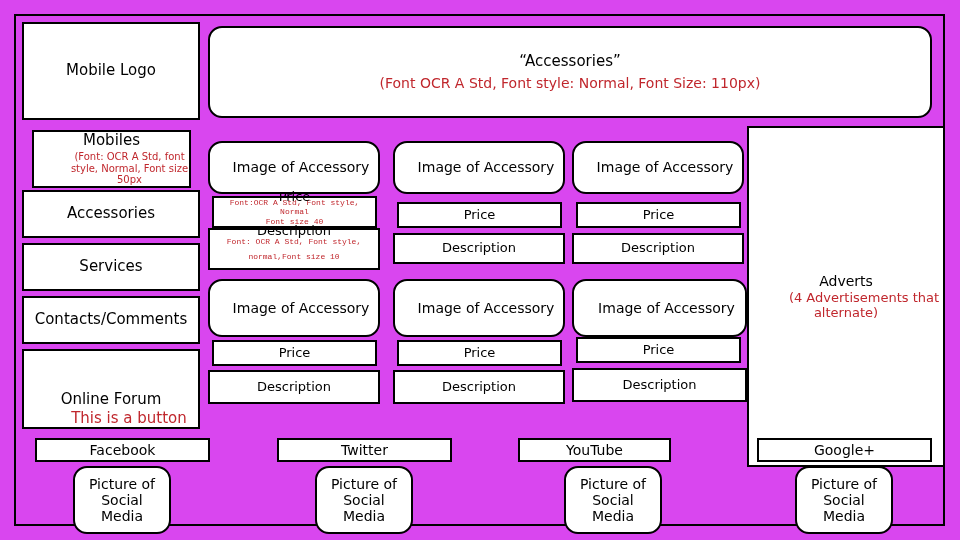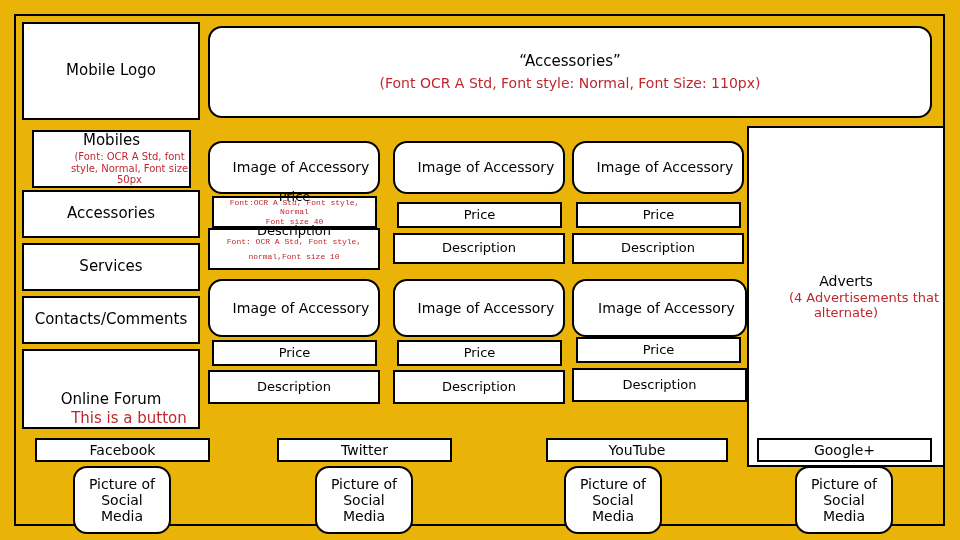--- a/index.html
+++ b/index.html
@@ -9,21 +9,21 @@
     background: #ffffff;
   }
   body {
     font-family: "DejaVu Sans", "Liberation Sans", sans-serif;
     color: #000000;
   }
   #canvas {
     position: relative;
     width: 960px;
     height: 540px;
-    background: #eab308;
+    background: #d946ef;
     overflow: hidden;
   }
   .box {
     position: absolute;
     box-sizing: border-box;
     border: 2px solid #000000;
     background: #ffffff;
     display: flex;
     flex-direction: column;
     align-items: center;
@@ -199,21 +199,21 @@
 
   <div class="box t-social" style="left:277px; top:438px; width:175px; height:24px;">
     <span>Twitter</span>
   </div>
   <div class="box rounded t-socialpic" style="left:315px; top:466px; width:98px; height:68px;">
     <span class="stackline">Picture of</span>
     <span class="stackline">Social</span>
     <span class="stackline">Media</span>
   </div>
 
-  <div class="box t-social" style="left:518px; top:438px; width:182px; height:24px;margin-left:28px;">
+  <div class="box t-social" style="left:518px; top:438px; width:153px; height:24px;">
     <span>YouTube</span>
   </div>
   <div class="box rounded t-socialpic" style="left:564px; top:466px; width:98px; height:68px;">
     <span class="stackline">Picture of</span>
     <span class="stackline">Social</span>
     <span class="stackline">Media</span>
   </div>
 
   <div class="box t-social" style="left:757px; top:438px; width:175px; height:24px;">
     <span>Google+</span>

